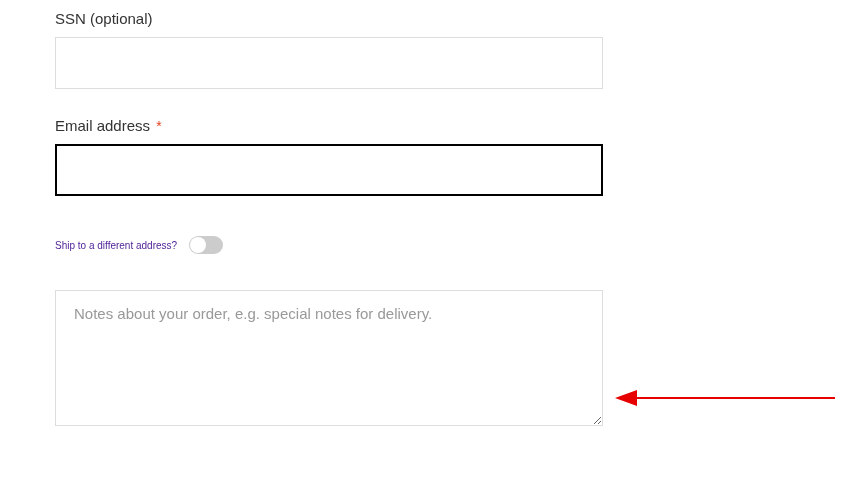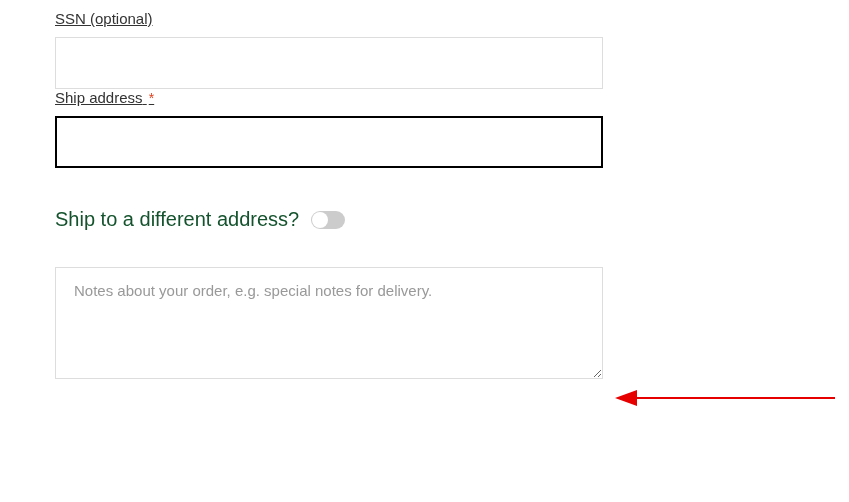--- a/index.html
+++ b/index.html
@@ -9,21 +9,21 @@
     }
     body {
       font-family: Arial, sans-serif;
       font-size: 15px;
       color: #333;
       padding: 10px 55px;
       width: 849px;
       background: #fff;
     }
     .field {
-      text-decoration: underline;
+      margin-bottom: 28px;
     }
     .label {
       display: block;
       margin-bottom: 10px;
       color: #333;
       font-size: 15px;
     }
     .required {
       color: #e2401c;
       font-size: 14px;
@@ -43,22 +43,22 @@
       border: 2px solid #000;
       outline: none;
     }
     .ship-row {
       display: flex;
       align-items: center;
       margin-top: 40px;
       margin-bottom: 36px;
     }
     .ship-label {
-      color: #14532d;
-      font-size: 20px;
+      color: #4c1d95;
+      font-size: 10px;
       margin-right: 12px;
     }
     .toggle {
       position: relative;
       width: 34px;
       height: 18px;
       background: #ccc;
       border-radius: 18px;
       cursor: pointer;
     }
@@ -66,21 +66,21 @@
       position: absolute;
       left: 1px;
       top: 1px;
       width: 16px;
       height: 16px;
       background: #fff;
       border-radius: 50%;
     }
     .textarea {
       width: 548px;
-      height: 112px;
+      height: 136px;
       border: 1px solid #ddd;
       padding: 14px 18px;
       font-size: 15px;
       font-family: inherit;
       color: #333;
       resize: both;
       background: #fff;
     }
     .textarea::placeholder {
       color: #999;
@@ -114,21 +114,21 @@
 </head>
 <body>
 
 <div class="field">
   <label class="label">SSN (optional)</label>
   <input type="text" class="text-input" value="" style="">
 </div>
 
 <div class="field">
   <label class="label">
-    <span>Ship address</span>
+    <span>Email address</span>
     <span class="required">*</span>
   </label>
   <input type="text" class="text-input focus" value="" style="">
 </div>
 
 <div class="ship-row">
   <span class="ship-label">Ship to a different address?</span>
   <div class="toggle">
     <div class="toggle-knob"></div>
   </div>

